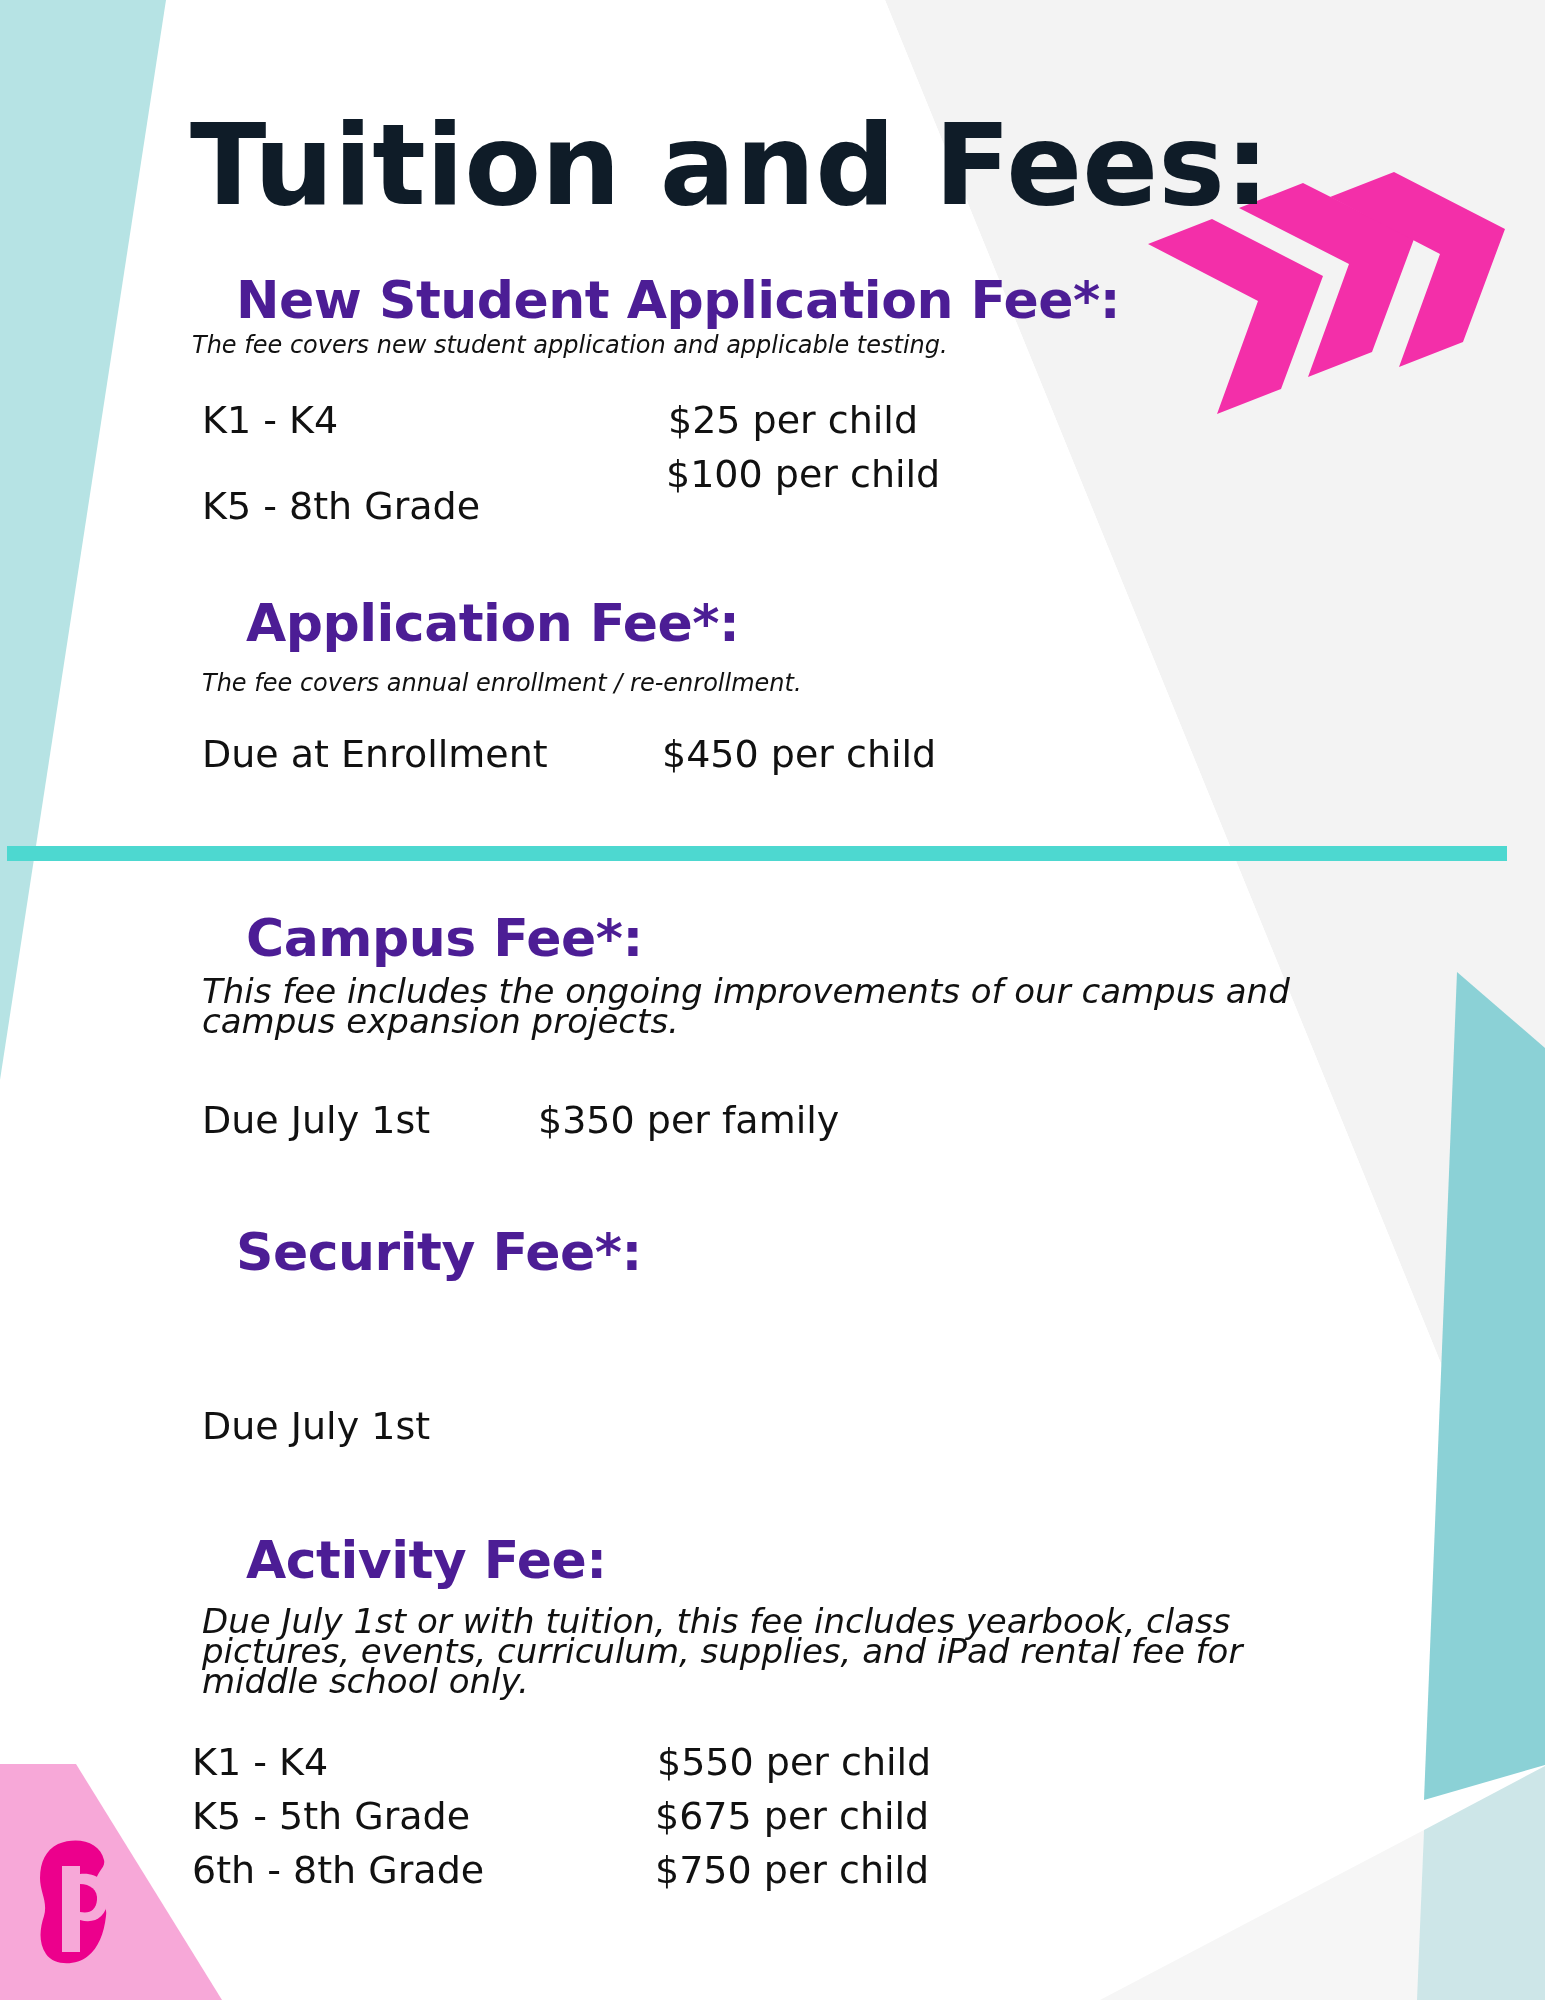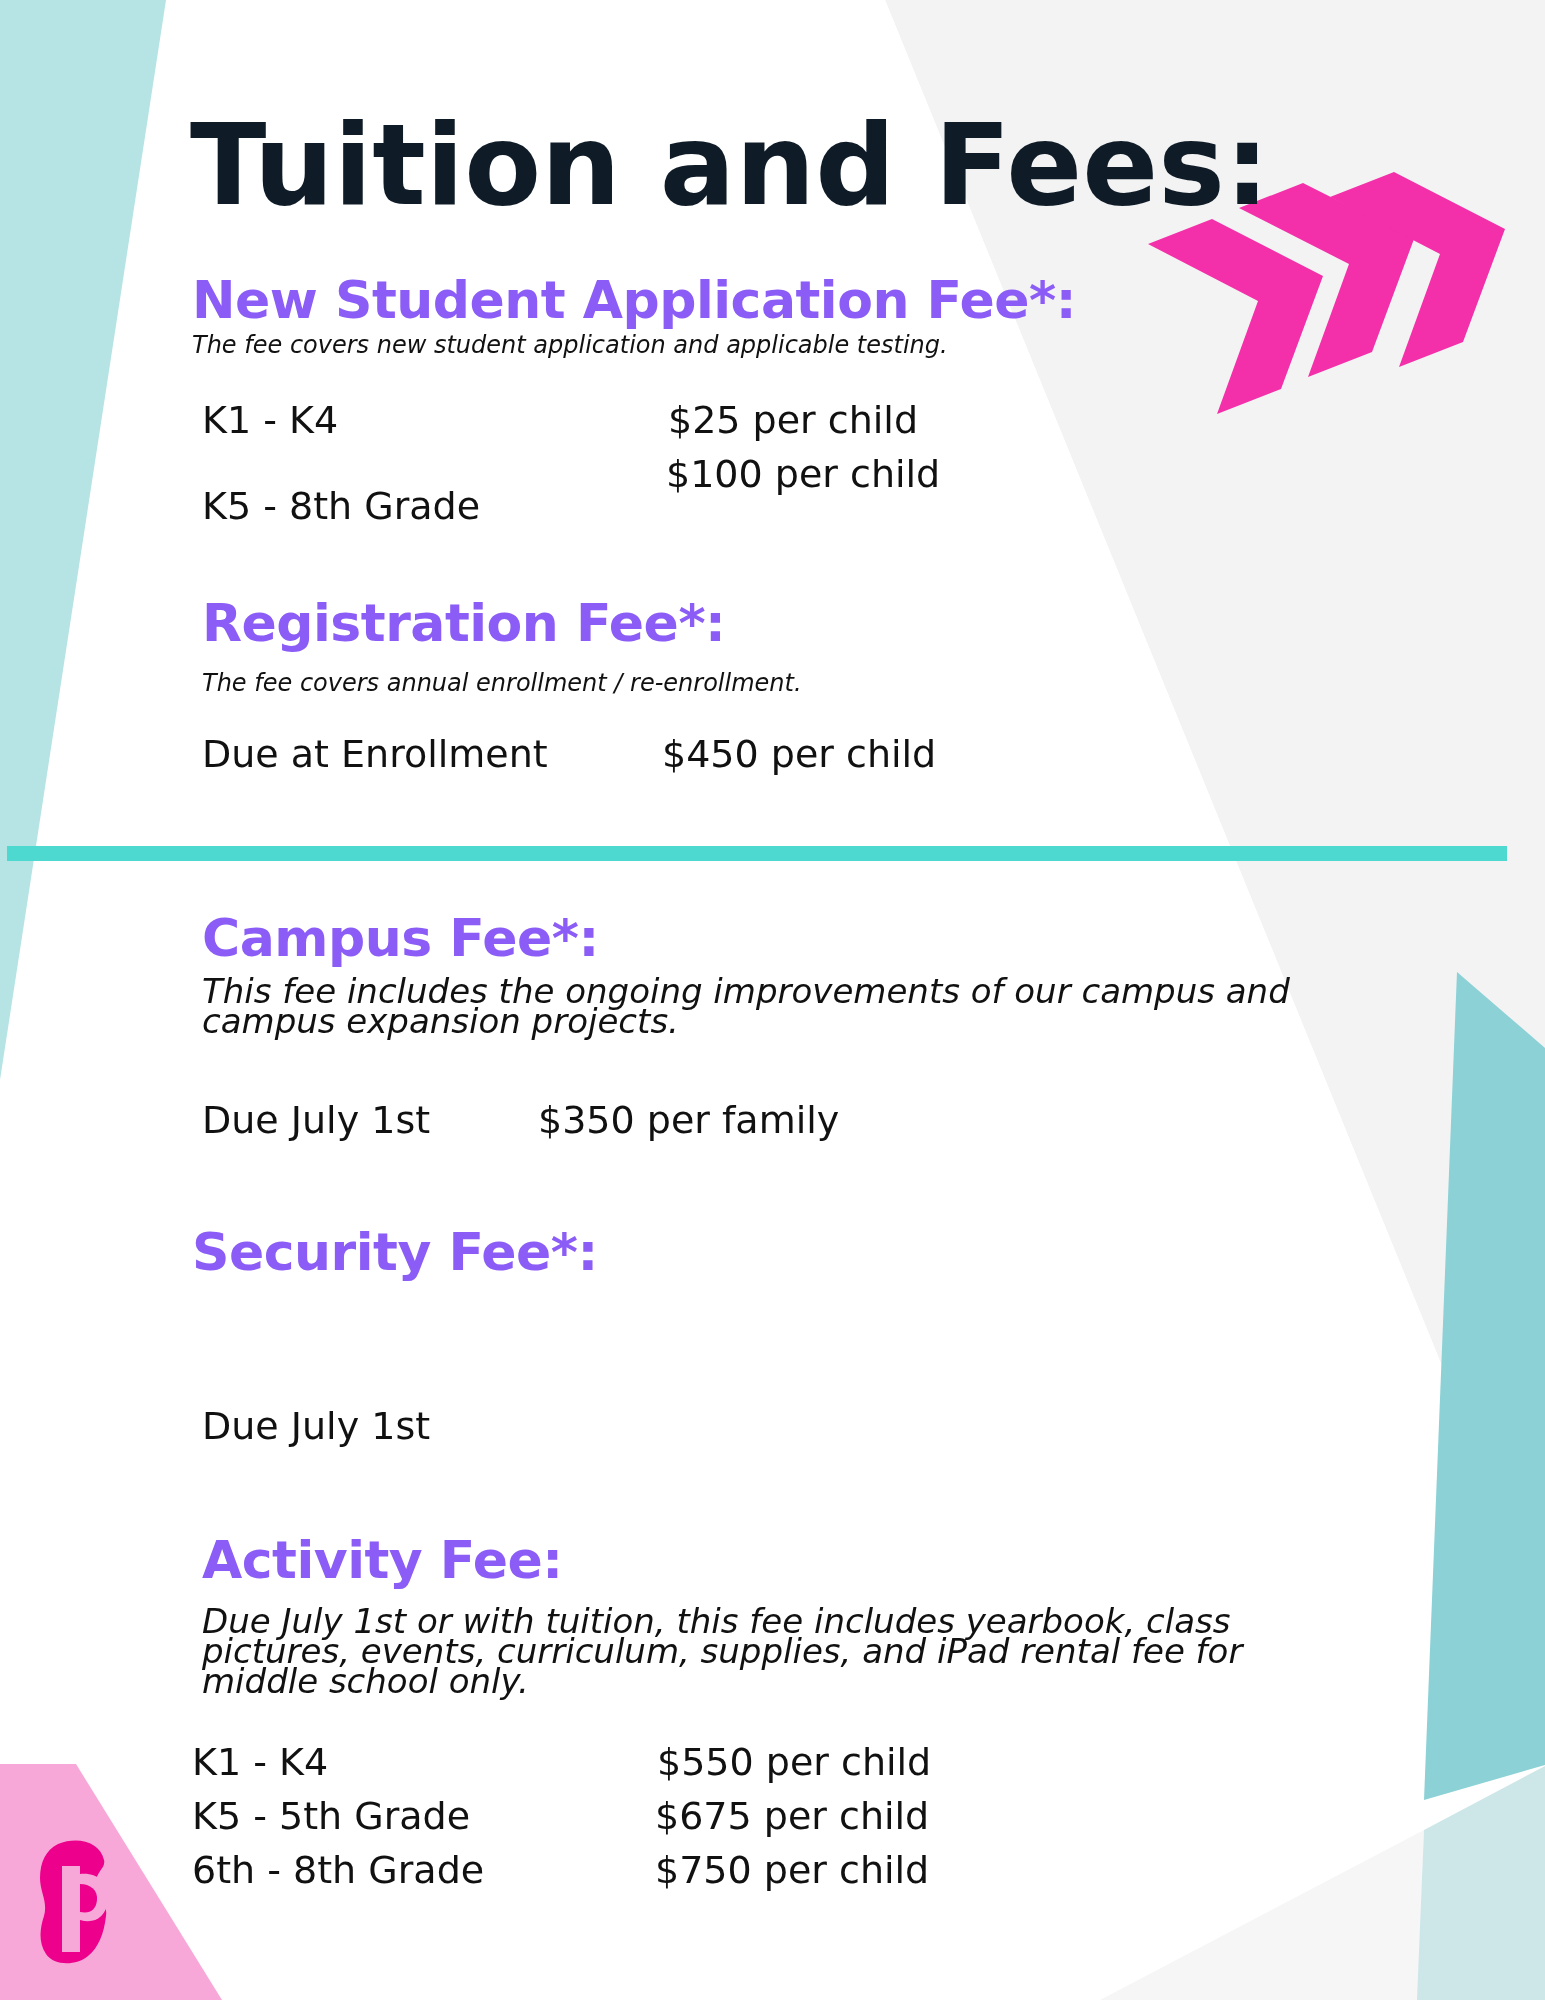--- a/index.html
+++ b/index.html
@@ -9,22 +9,22 @@
     font-family: "Liberation Sans", "DejaVu Sans", sans-serif;
   }
   .bg { position: absolute; left: 0; top: 0; width: 1545px; height: 2000px; z-index: 0; }
   .content { position: absolute; left: 0; top: 0; width: 1545px; height: 2000px; z-index: 2; text-decoration: underline; }
   .abs { position: absolute; white-space: nowrap; }
   .title {
     left: 190px; top: 100px; font-size: 112px; font-weight: 700; color: #0f1c28;
     letter-spacing: 0px; font-family: "DejaVu Sans", sans-serif;
   }
   .h2 {
-    font-size: 52px; font-weight: 700; color: #8b5cf6;
-    font-family: "DejaVu Sans", sans-serif; letter-spacing: -0.5px;
+    font-size: 52px; font-weight: 700; color: #4c1d95;
+    font-family: "DejaVu Sans", sans-serif; letter-spacing: -0.5px; margin-left: 44px;
   }
   .desc {
     font-size: 34px; font-style: italic; color: #111111;
     font-family: "DejaVu Sans", sans-serif; line-height: 30px; white-space: normal;
   }
   .row {
     font-size: 38px; color: #111111; font-family: "DejaVu Sans", sans-serif;
   }
   .divider {
     position: absolute; left: 7px; top: 846px; width: 1500px; height: 15px; background: #4dd8d0; z-index: 2;
@@ -61,21 +61,21 @@
 <div class="content">
   <div class="abs title">Tuition and Fees:</div>
 
   <div class="abs h2" style="left:192px; top:270px;">New Student Application Fee*:</div>
   <div class="abs desc" style="left:192px; top:330px; font-size:24px; line-height:30px; white-space:nowrap;">The fee covers new student application and applicable testing.</div>
   <div class="abs row" style="left:202px; top:398px;">K1 - K4</div>
   <div class="abs row" style="left:668px; top:398px;">$25 per child</div>
   <div class="abs row" style="left:202px; top:452px;margin-top:32px;">K5 - 8th Grade</div>
   <div class="abs row" style="left:666px; top:452px;">$100 per child</div>
 
-  <div class="abs h2" style="left:202px; top:593px;">Registration Fee*:</div>
+  <div class="abs h2" style="left:202px; top:593px;">Application Fee*:</div>
   <div class="abs desc" style="left:202px; top:668px; font-size:24px; line-height:30px; white-space:nowrap;">The fee covers annual enrollment / re-enrollment.</div>
   <div class="abs row" style="left:202px; top:732px;">Due at Enrollment</div>
   <div class="abs row" style="left:662px; top:732px;">$450 per child</div>
 
   <div class="divider"></div>
 
   <div class="abs h2" style="left:202px; top:908px;">Campus Fee*:</div>
   <div class="abs desc" style="left:202px; top:976px; width:1100px;">This fee includes the ongoing improvements of our campus and campus expansion projects.</div>
   <div class="abs row" style="left:202px; top:1098px;">Due July 1st</div>
   <div class="abs row" style="left:538px; top:1098px;">$350 per family</div>

